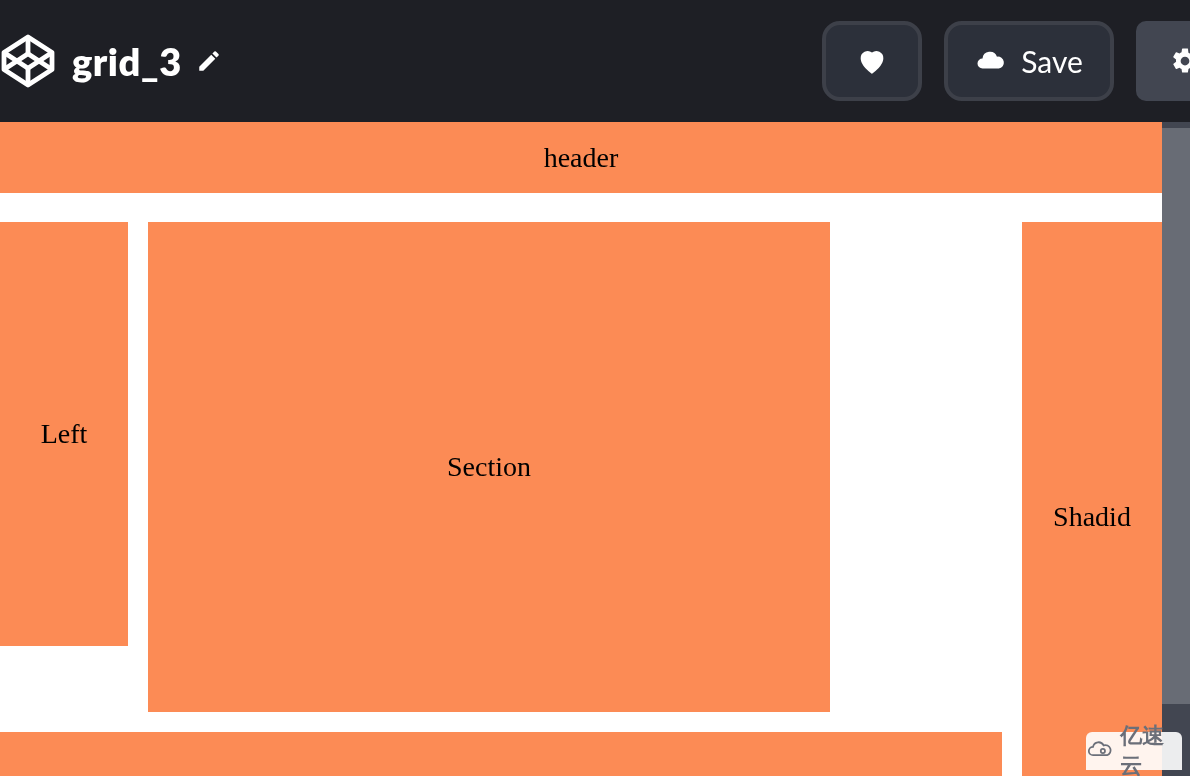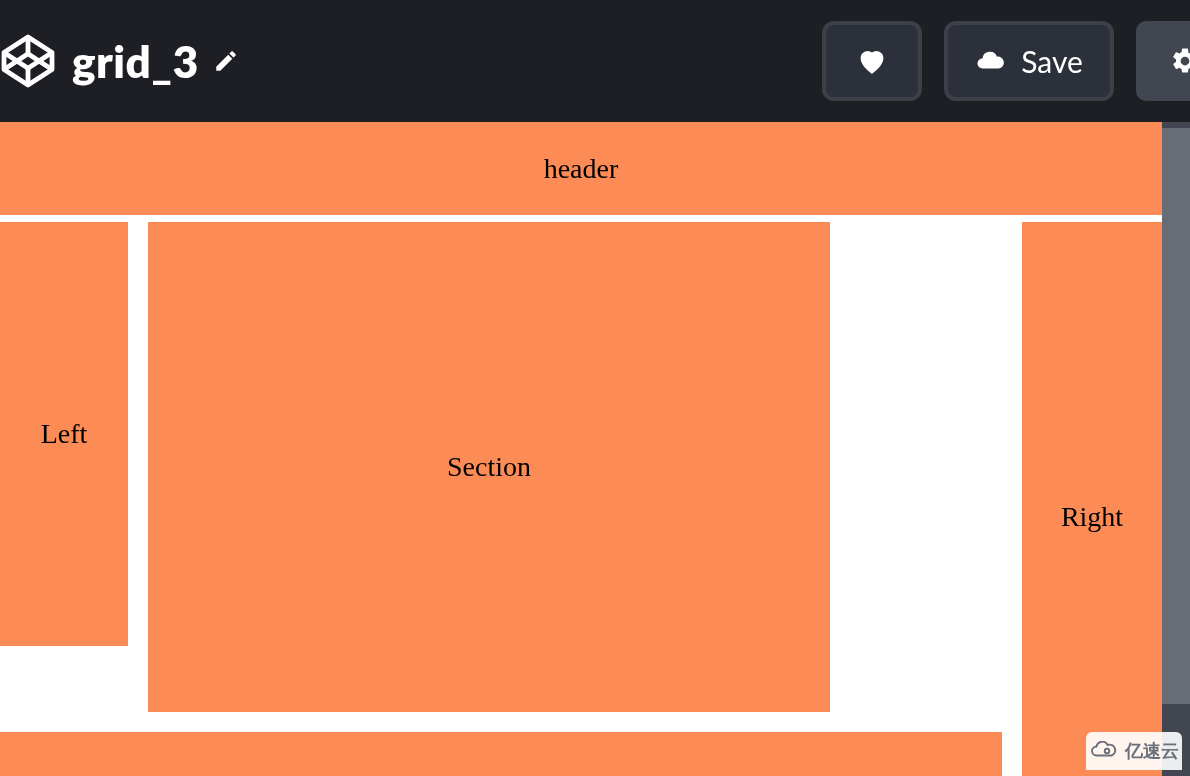--- a/index.html
+++ b/index.html
@@ -19,33 +19,33 @@
     width: 72px; height: 122px;
     display: flex; align-items: center; justify-content: flex-start;
     padding-left: 0;
   }
   .logo {
     width: 60px; height: 60px;
     margin-left: -2px;
   }
   .title-block { display: flex; flex-direction: column; gap: 2px; }
   .pen-title {
-    font-size: 44px; font-weight: 800; color: #fff; letter-spacing: .5px;
+    font-size: 38px; font-weight: 800; color: #fff; letter-spacing: .5px;
     display: flex; align-items: center; gap: 14px;
   }
   .pencil { fill: #fff; width: 26px; height: 26px; }
   .author { font-size: 24px; color: #9aa0ac; font-weight: 400; }
 
   .topbar-spacer { flex: 1; }
 
   .btn {
     height: 80px;
     border: 4px solid #3d4049;
     background: #2c303a;
-    border-radius: 12px;
+    border-radius: 18px;
     display: flex; align-items: center; justify-content: center;
     color: #fff; font-size: 30px; font-weight: 400;
     gap: 16px;
     cursor: pointer;
   }
   .btn-heart { width: 100px; margin-right: 22px; }
   .btn-save  { width: 170px; margin-right: 22px; }
   .btn-gear  {
     width: 54px; 
     border: none;
@@ -85,38 +85,38 @@
   
   .cell {
     position: absolute;
     background: #fc8b55;
     color: #000;
     font-family: "Times New Roman", serif;
     font-size: 28px;
     display: flex; align-items: center; justify-content: center;
   }
   
-  .c-header { left: 0; top: 0; width: 1162px; height: 93px; }
+  .c-header { left: 0; top: 0; width: 1162px; height: 71px; }
   
   .c-left    { left: 0;    top: 100px; width: 128px; height: 424px; }
   .c-section { left: 148px; top: 100px; width: 682px; height: 490px; align-items: center; }
   .c-right   { left: 1022px; top: 100px; width: 140px; height: 590px; }
   
   .c-footer  { left: 0; top: 610px; width: 1002px; height: 80px; align-items: flex-end; padding-bottom: 0; }
 
   
   .watermark {
     position: absolute;
     right: 8px; bottom: 6px;
     width: 96px; height: 38px;
     background: rgba(255,255,255,.9);
     border-radius: 6px 6px 0 0;
     display: flex; align-items: center; justify-content: center;
     gap: 6px;
-    font-size: 18px; color: #6b6f79; font-weight: 700;
+    font-size: 22px; color: #6b6f79; font-weight: 700;
     font-family: sans-serif;
   }
   .watermark svg { width: 30px; height: 20px; fill:none; stroke:#6b6f79; stroke-width:2.5; }
 </style>
 </head>
 <body>
 
 <div class="topbar">
   <div class="logo-wrap">
     <svg class="logo" viewBox="0 0 100 100">
@@ -166,21 +166,21 @@
     <div class="cell c-header">
       <span>header</span>
     </div>
     <div class="cell c-left">
       <span>Left</span>
     </div>
     <div class="cell c-section">
       <span>Section</span>
     </div>
     <div class="cell c-right">
-      <span>Right</span>
+      <span>Shadid</span>
     </div>
     <div class="cell c-footer">
       
     </div>
 
   </div>
 
   <div class="scrollbar-track">
     <div class="scrollbar-thumb"></div>
   </div>

